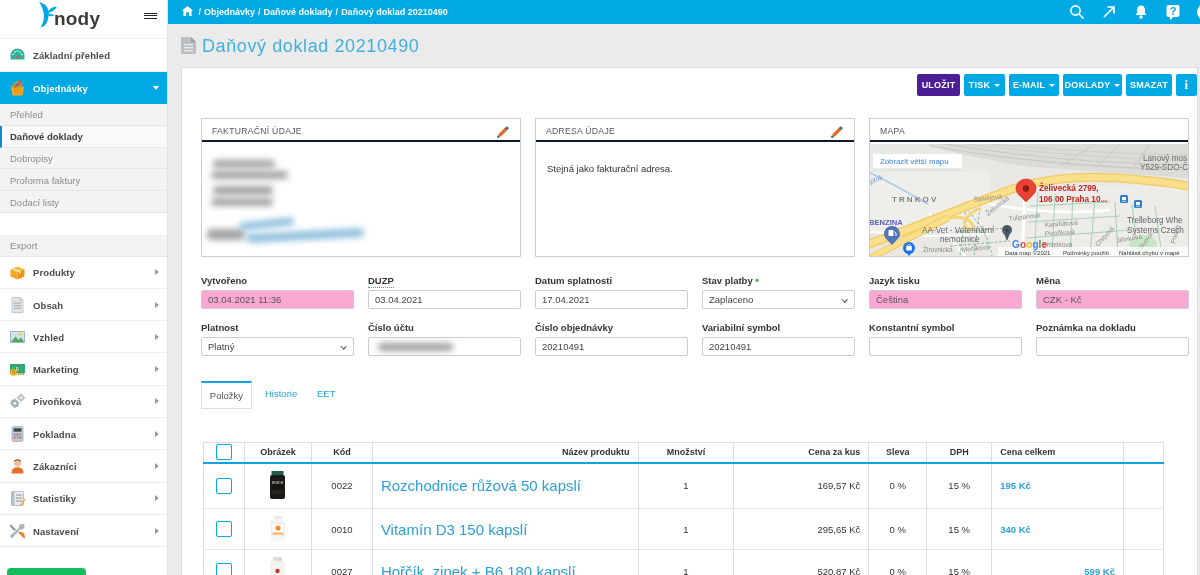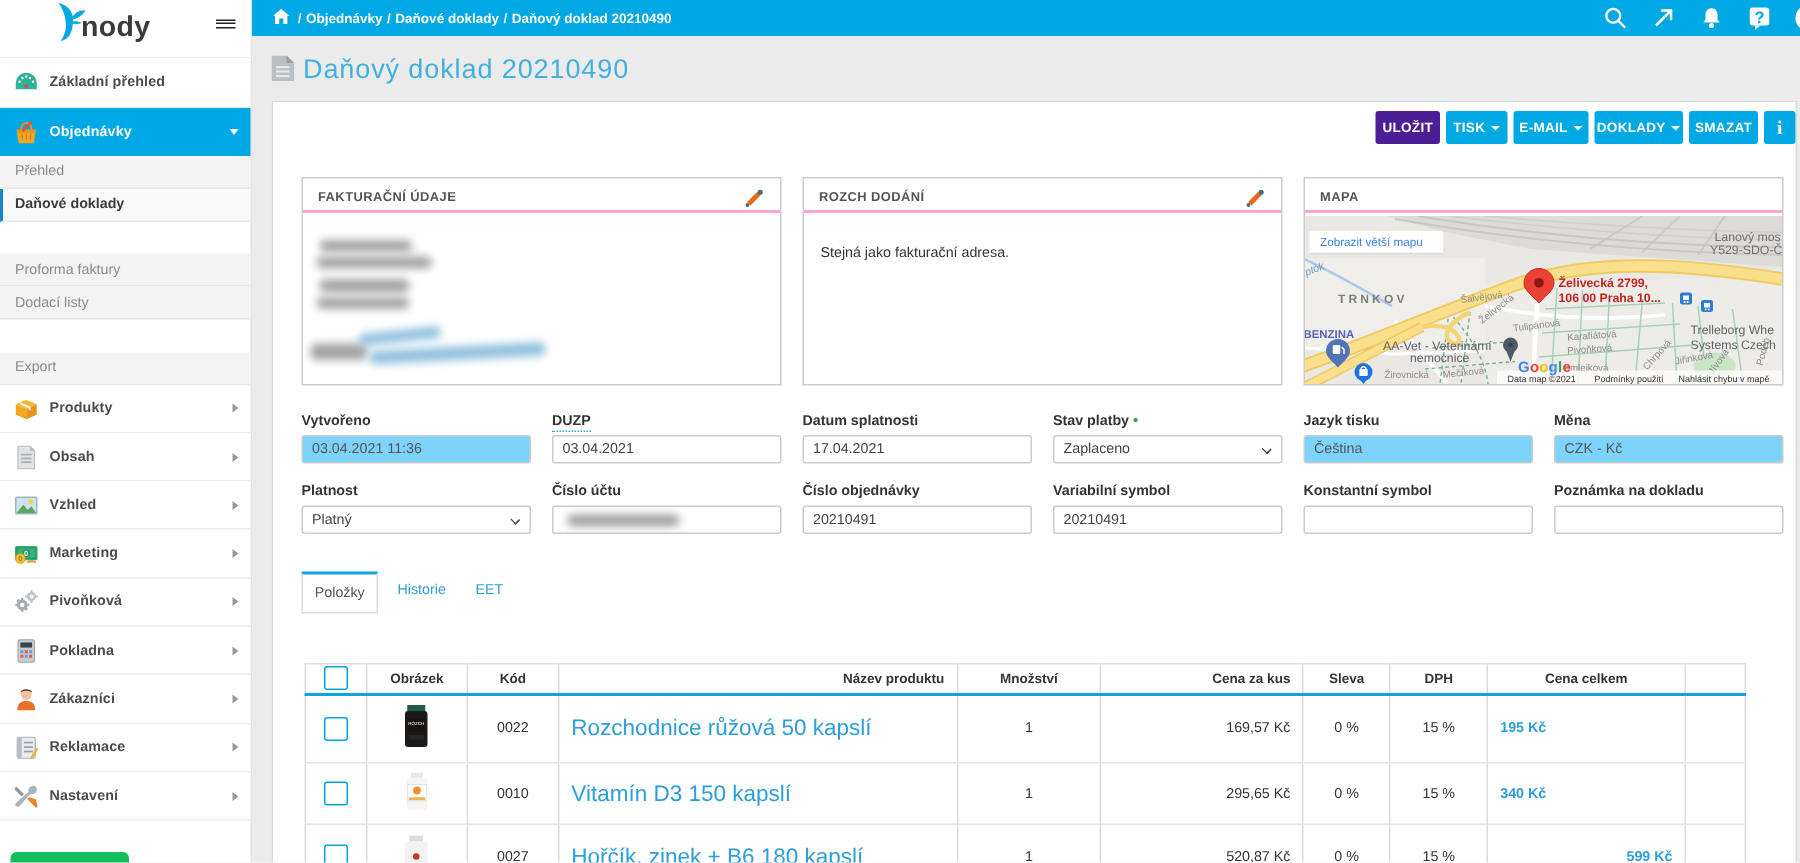--- a/index.html
+++ b/index.html
@@ -39,28 +39,28 @@
 
 #panel{position:absolute;left:181px;top:67px;width:1017px;height:560px;background:#fff;border:1px solid #dcdcdc}
 
 
 .btn{position:absolute;top:74px;height:22px;line-height:22px;text-align:center;color:#fff;font-size:9px;font-weight:bold;border-radius:2px;letter-spacing:0.2px;white-space:nowrap}
 .blue{background:#00a9e4}
 .cdn{display:inline-block;width:0;height:0;border-top:3.5px solid #fff;border-left:3px solid transparent;border-right:3px solid transparent;vertical-align:middle;margin-left:4px}
 
 
 .box{position:absolute;top:118px;height:139px;background:#fff;border:1px solid #ccc}
-.box .hd{position:absolute;left:0;top:0;right:0;height:23px;border-bottom:2px solid #f9a8d4;font-size:8.6px;font-weight:bold;color:#555;letter-spacing:0.3px}
+.box .hd{position:absolute;left:0;top:0;right:0;height:23px;border-bottom:2px solid #0f172a;font-size:8.6px;font-weight:normal;color:#555;letter-spacing:0.3px}
 .box .hd span{position:absolute;left:10px;top:7px}
 .pencil{position:absolute;top:6px;width:14px;height:14px}
 
 
 .flabel{position:absolute;font-size:9.5px;font-weight:bold;color:#333;white-space:nowrap}
 .finput{position:absolute;width:153px;height:19px;border:1px solid #ccc;border-radius:2px;background:#fff;font-size:9.5px;color:#444;line-height:17px;padding-left:6px;white-space:nowrap;overflow:hidden}
-.fdis{background:#7dd3fc;color:#555}
+.fdis{background:#f9a8d4;color:#555}
 .fsel .chev{position:absolute;right:7px;top:6px;width:5px;height:5px;border-right:1.3px solid #444;border-bottom:1.3px solid #444;transform:rotate(45deg) scaleY(0.85)}
 .dotted{border-bottom:1.5px dotted #2fa3dc;padding-bottom:1px}
 .gdot{color:#27ae42;font-size:10px}
 
 
 #tabs{position:absolute;left:201px;top:381px;height:29px}
 .tab{position:absolute;top:0;font-size:9.5px}
 #tab1{left:0;width:51px;height:28px;background:#fff;border:1px solid #ddd;border-top:2px solid #10a3e2;color:#555;text-align:center;line-height:25px}
 .tabl{color:#2d9fd8;top:7px}
 
@@ -113,20 +113,23 @@
           <line x1="6" y1="8" x2="12" y2="1.5" stroke="#e74c3c" stroke-width="1.6"></line>
         </svg>
     <span class="lbl">Objednávky</span>
     <span class="car2"></span>
   </div>
   <div class="sub" style="top:104px;height:21.8px">
         <span>Přehled</span>
       </div>
   <div class="sub act" style="top:125.8px;height:21.8px">
         <span>Daňové doklady</span>
+      </div>
+  <div class="sub" style="top:147.6px;height:21.8px">
+        <span>Dobropisy</span>
       </div>
   <div class="sub" style="top:169.4px;height:21.8px">
         <span>Proforma faktury</span>
       </div>
   <div class="sub" style="top:191.2px;height:21.8px">
         <span>Dodací listy</span>
       </div>
   <div class="sub" style="top:234.8px;height:21.8px">
         <span>Export</span>
       </div>
@@ -226,21 +229,21 @@
   </div>
   <div class="mitem" style="top:482.7px;height:32.3px">
     <svg class="ic" viewBox="0 0 17 17">
           <rect x="2.5" y="2" width="12" height="14" rx="1" fill="#e8ecef" stroke="#aab2b8" stroke-width="0.8"></rect>
           <rect x="2.5" y="2" width="3" height="14" fill="#b8bec4"></rect>
           <rect x="7" y="5" width="6" height="1.1" fill="#98a0a6"></rect>
           <rect x="7" y="8" width="6" height="1.1" fill="#98a0a6"></rect>
           <rect x="7" y="11" width="6" height="1.1" fill="#98a0a6"></rect>
           <path d="M11 16 L15.5 9 L16.5 9.7 L12.5 16.5 Z" fill="#f5a623"></path>
         </svg>
-    <span class="lbl">Reklamace</span>
+    <span class="lbl">Statistiky</span>
         <span class="car"></span>
   </div>
   <div class="mitem" style="top:515px;height:32.3px;border-bottom:1px solid #ededed">
     <svg class="ic" viewBox="0 0 17 17">
           <path d="M2 2 L7 7 L5.5 8.5 L1 4 C0.5 3 1 2.2 2 2 Z" fill="#8e979e"></path>
           <path d="M14.5 1.5 C16 3 16 5 14.5 6.2 C13.5 7 12.3 7.2 11.3 6.8 L4 14.8 C3.3 15.6 2.2 15.6 1.6 14.9 C1 14.2 1.1 13.2 1.9 12.5 L10 5.5 C9.6 4.4 9.9 3.2 10.8 2.3 C11.8 1.3 13.3 1 14.5 1.5 Z" fill="#aab4bb"></path>
           <path d="M9 10 L14.5 15.5 C15.2 16.2 16.2 15.8 16 14.8 L15 10.5 L11 9 Z" fill="#e8862c"></path>
         </svg>
     <span class="lbl">Nastavení</span>
         <span class="car"></span>
@@ -299,21 +302,21 @@
         <span>FAKTURAČNÍ ÚDAJE</span>
     <svg class="pencil" style="right:10px" viewBox="0 0 14 14">
           <line x1="3.2" y1="10.8" x2="10" y2="4" stroke="#e96a1f" stroke-width="3.2"></line>
           <circle cx="10.8" cy="3.2" r="1.7" fill="#416f80"></circle>
           <circle cx="2.3" cy="11.7" r="1.3" fill="#416f80"></circle>
         </svg>
   </div>
 </div>
 <div class="box" style="left:535px;width:320px">
   <div class="hd">
-        <span>ROZCH DODÁNÍ</span>
+        <span>ADRESA ÚDAJE</span>
     <svg class="pencil" style="right:10px" viewBox="0 0 14 14">
           <line x1="3.2" y1="10.8" x2="10" y2="4" stroke="#e96a1f" stroke-width="3.2"></line>
           <circle cx="10.8" cy="3.2" r="1.7" fill="#416f80"></circle>
           <circle cx="2.3" cy="11.7" r="1.3" fill="#416f80"></circle>
         </svg>
   </div>
   <div class="abs" style="left:11px;top:44px;font-size:9.5px;color:#333">Stejná jako fakturační adresa.</div>
 </div>
 <div class="box" style="left:869px;width:320px">
   <div class="hd">
@@ -501,21 +504,21 @@
 <th style="border-left:none">
             <div class="cbx"></div>
           </th>
 <th>Obrázek</th>
           <th>Kód</th>
           <th style="text-align:right">Název produktu</th>
           <th>Množství</th>
 <th style="text-align:right">Cena za kus</th>
           <th>Sleva</th>
           <th>DPH</th>
-          <th style="text-align:center">Cena celkem</th>
+          <th style="text-align:left">Cena celkem</th>
           <th></th>
 </tr>
       </thead>
 <tbody>
 <tr style="height:46px">
 <td style="border-left:none;border-top:none">
             <div class="cbx"></div>
           </td>
 <td style="text-align:center;border-top:none">
 <svg width="17" height="28" viewBox="0 0 17 28">

